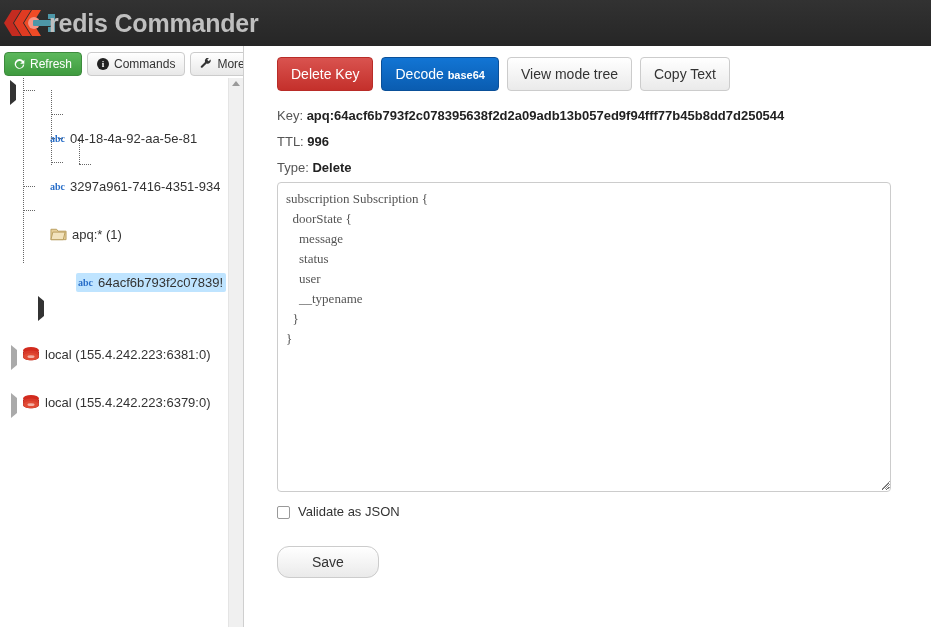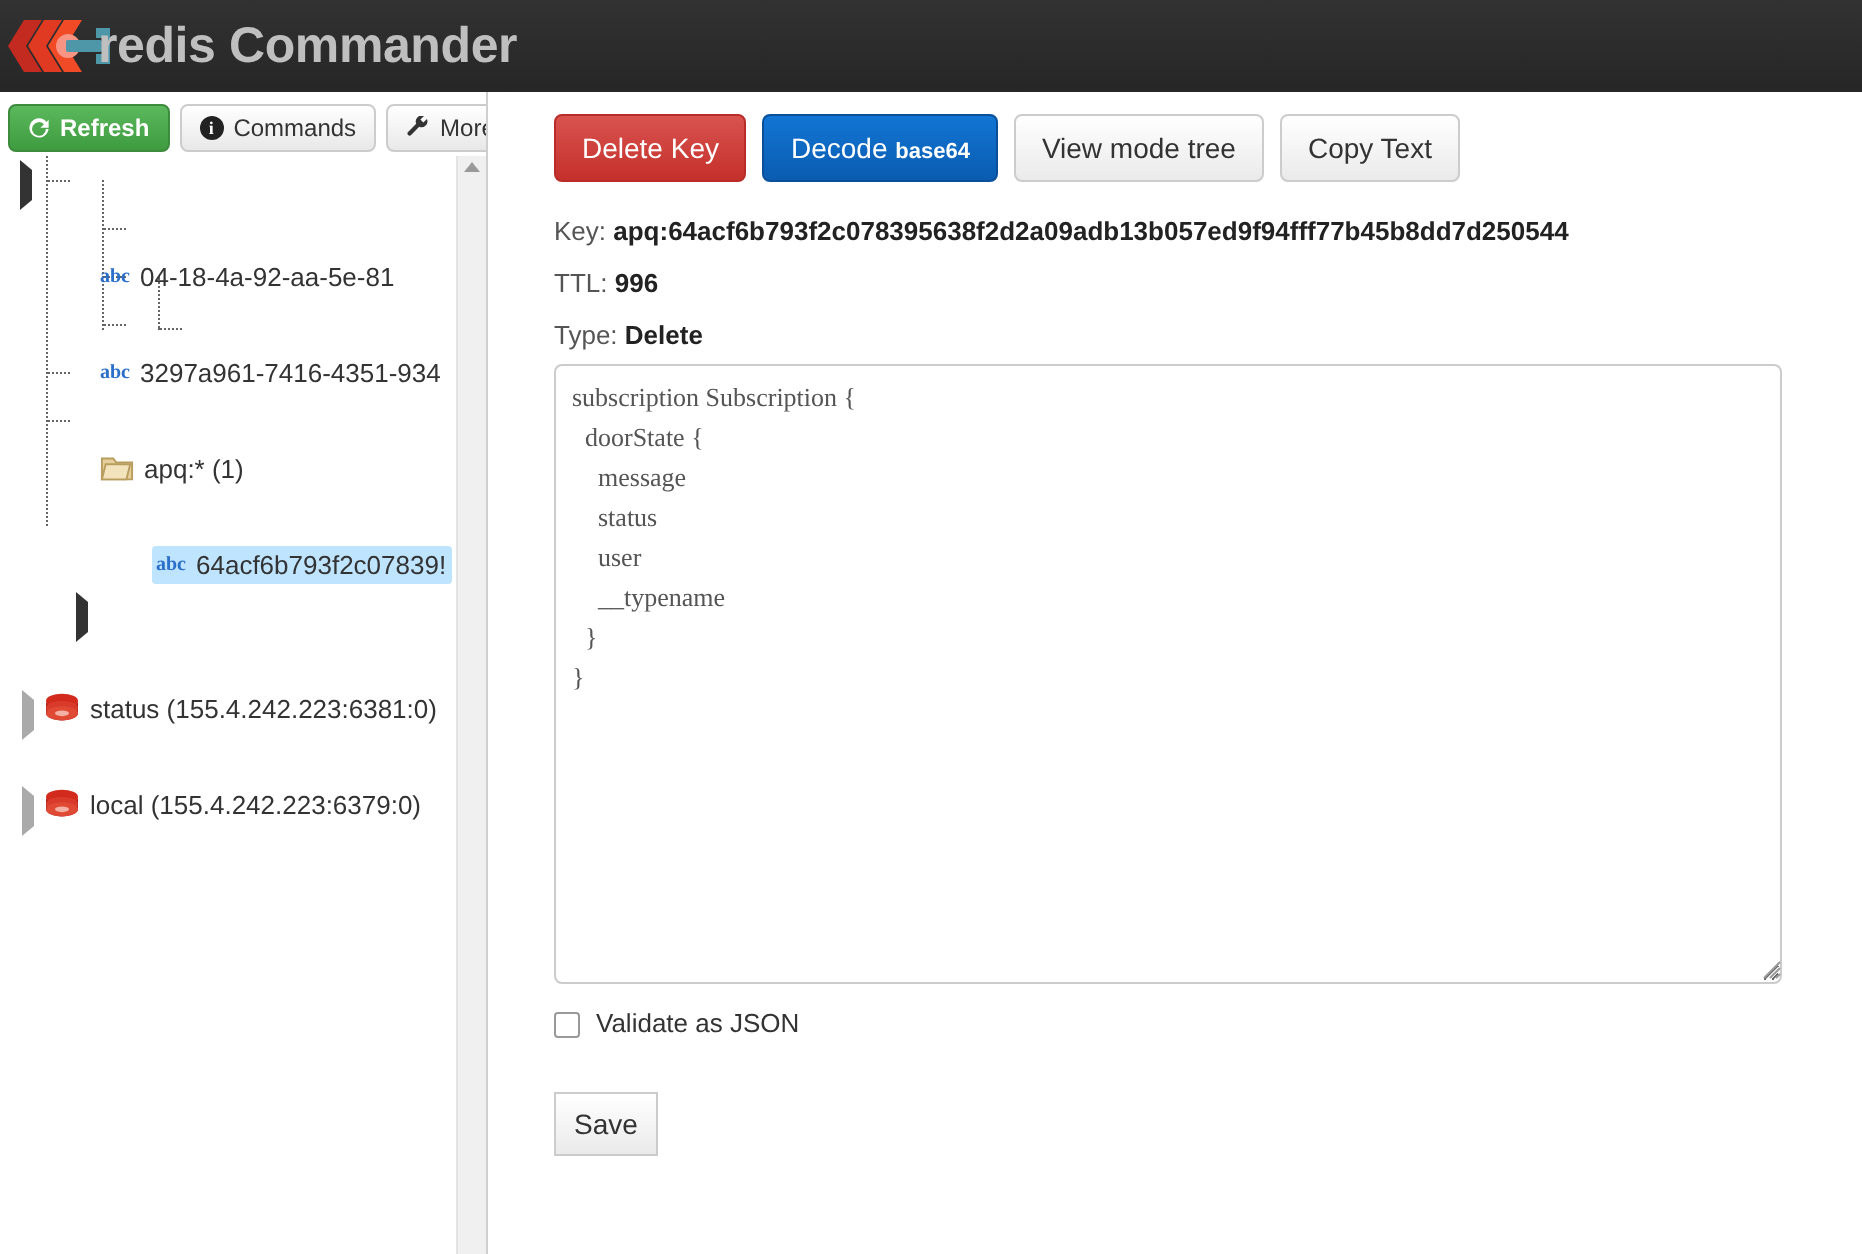--- a/index.html
+++ b/index.html
@@ -61,21 +61,21 @@
     background-image: linear-gradient(180deg, #ffffff 0%, #e8e8e8 100%);
     color: #333;
     cursor: pointer;
     display: inline-flex; align-items: center; gap: 5px;
     white-space: nowrap;
   }
   .btn-refresh {
     background-image: linear-gradient(180deg, #5cb85c 0%, #3f9b3f 100%);
     border-color: #3d8b3d;
     color: #fff;
-    font-weight: bold;
+    font-weight: normal;
   }
   .icon-refresh { width: 11px; height: 11px; display: inline-block; }
   .icon-info {
     width: 12px; height: 12px; border-radius: 50%;
     background: #222; color: #fff;
     font-size: 9px; font-weight: bold;
     display: inline-flex; align-items: center; justify-content: center;
     font-family: "Liberation Serif", serif;
     line-height: 1;
   }
@@ -254,22 +254,22 @@
     background: #fff;
     border-radius: 2px;
     cursor: pointer;
   }
   #validate-label { font-size: 13px; color: #333; cursor: pointer; }
 
   #save-button {
     position: absolute;
     left: 28px; top: 500px;
     font-size: 14px;
-    padding: 7px 9px;
-    border-radius: 0;
+    padding: 7px 34px;
+    border-radius: 12px;
     border: 1px solid #ccc;
     background-image: linear-gradient(180deg, #ffffff 0%, #eaeaea 100%);
     color: #333;
     cursor: pointer;
     font-family: "Liberation Sans", sans-serif;
   }
 </style>
 </head>
 <body>
 
@@ -372,21 +372,21 @@
       </span>
       <span class="node-hit">
         <svg class="icon-redis" viewBox="0 0 20 18">
           <ellipse cx="10" cy="5" rx="9" ry="4" fill="#d22b1e"></ellipse>
           <path d="M1 5v4c0 2.2 4 4 9 4s9-1.8 9-4V5c0 2.2-4 4-9 4S1 7.2 1 5z" fill="#a81f16"></path>
           <ellipse cx="10" cy="9" rx="9" ry="4" fill="#d93b2b"></ellipse>
           <path d="M1 9v3c0 2.2 4 4 9 4s9-1.8 9-4V9c0 2.2-4 4-9 4S1 11.2 1 9z" fill="#a81f16"></path>
           <ellipse cx="10" cy="12" rx="9" ry="4" fill="#e04a34"></ellipse>
           <ellipse cx="10" cy="12" rx="4" ry="1.6" fill="#f3b0a4"></ellipse>
         </svg>
-        <span class="node-label">status (155.4.242.223:6381:0)</span>
+        <span class="node-label">local (155.4.242.223:6381:0)</span>
       </span>
     </div>
 
     <div class="tree-node level-0" style="top:168px;">
       <span class="expander" style="left:11px; top:8px;">
         <span class="tri-closed"></span>
       </span>
       <span class="node-hit">
         <svg class="icon-redis" viewBox="0 0 20 18">
           <ellipse cx="10" cy="5" rx="9" ry="4" fill="#d22b1e"></ellipse>

